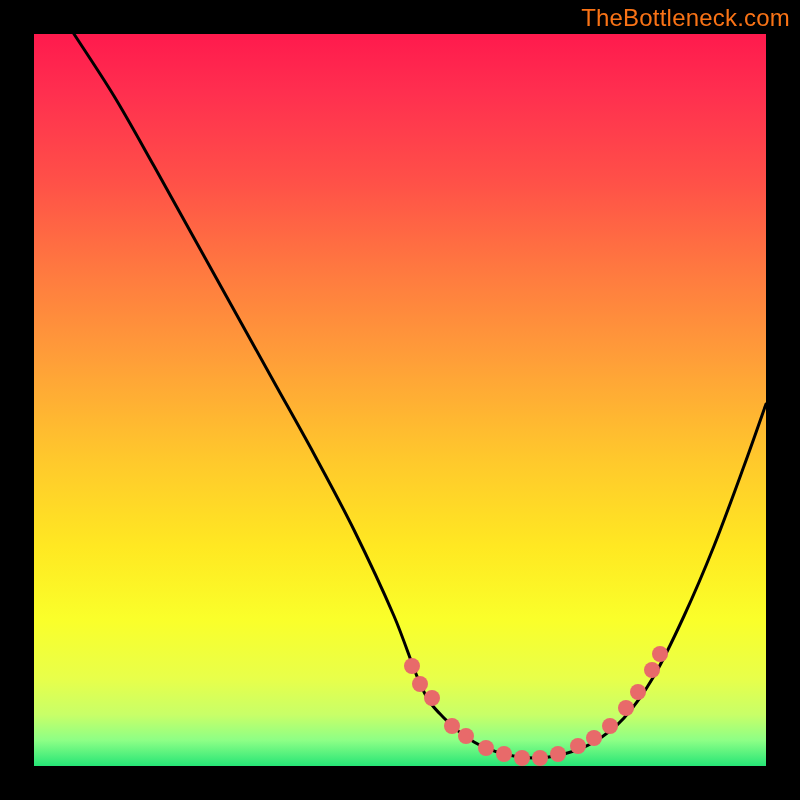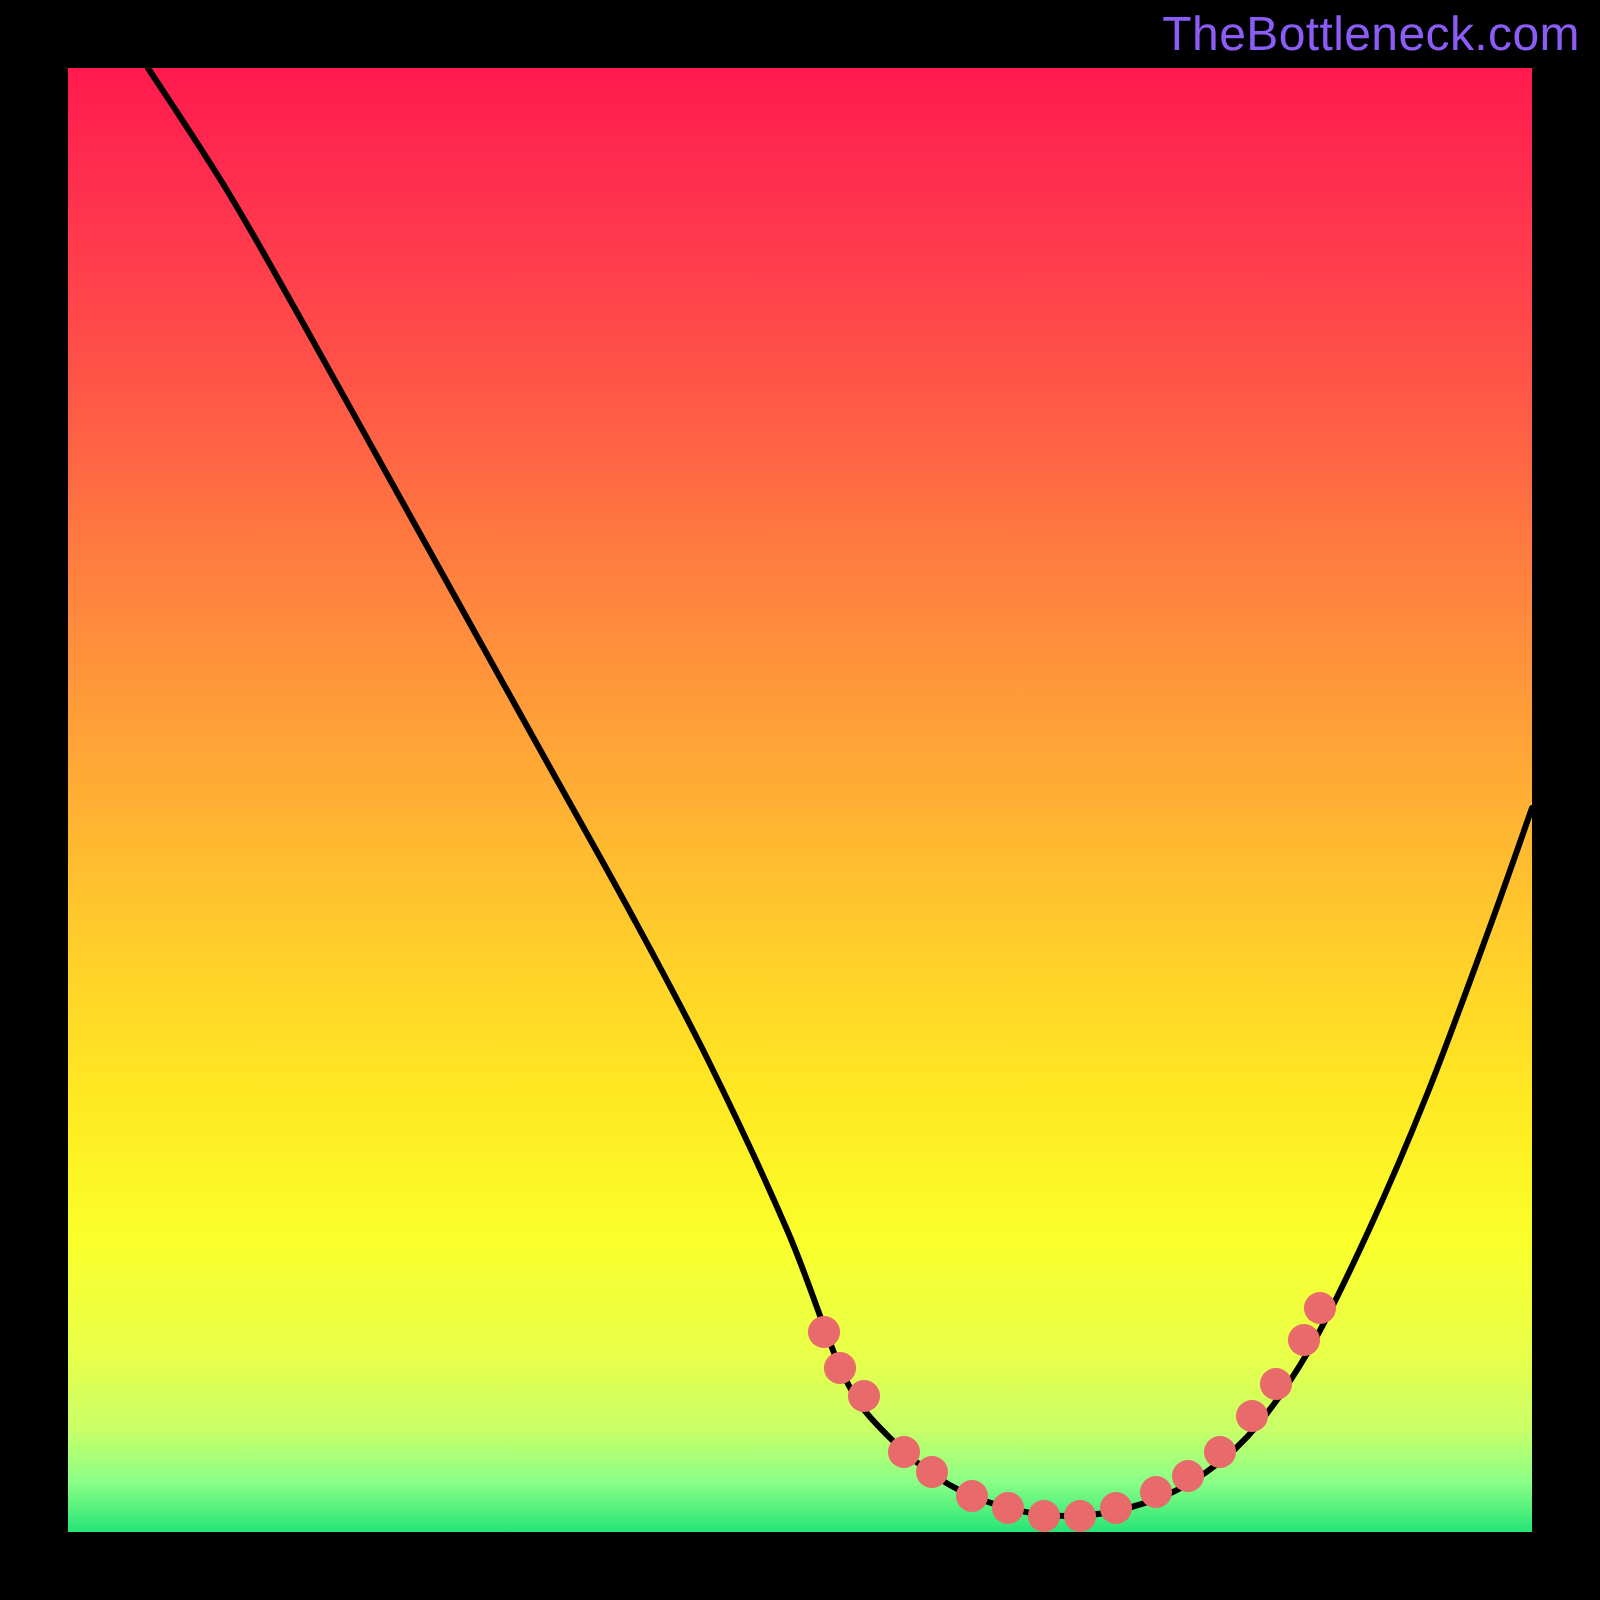--- a/index.html
+++ b/index.html
@@ -16,21 +16,21 @@
     left: 0;
     top: 0;
     width: 800px;
     height: 800px;
     background: #000;
   }
   .attribution {
     position: absolute;
     top: 4px;
     right: 10px;
-    color: #8b5cf6;
+    color: #f97316;
     font-size: 24px;
     font-weight: 400;
     letter-spacing: 0.2px;
   }
   .plot {
     position: absolute;
     left: 34px;
     top: 34px;
     width: 732px;
     height: 732px;

